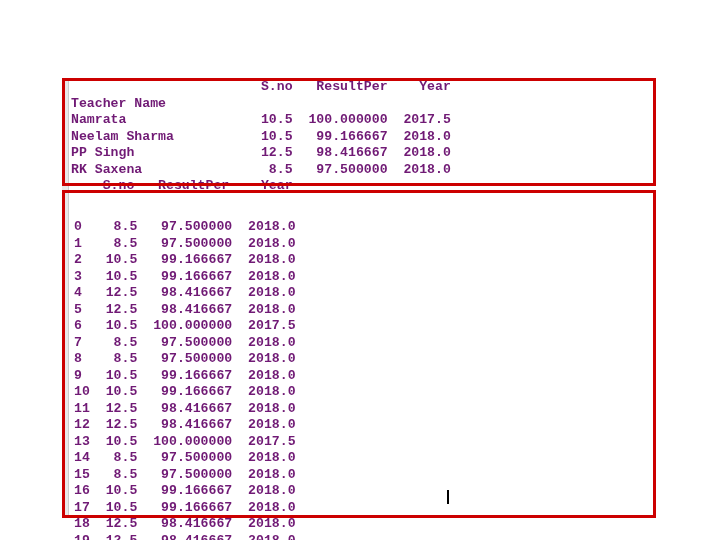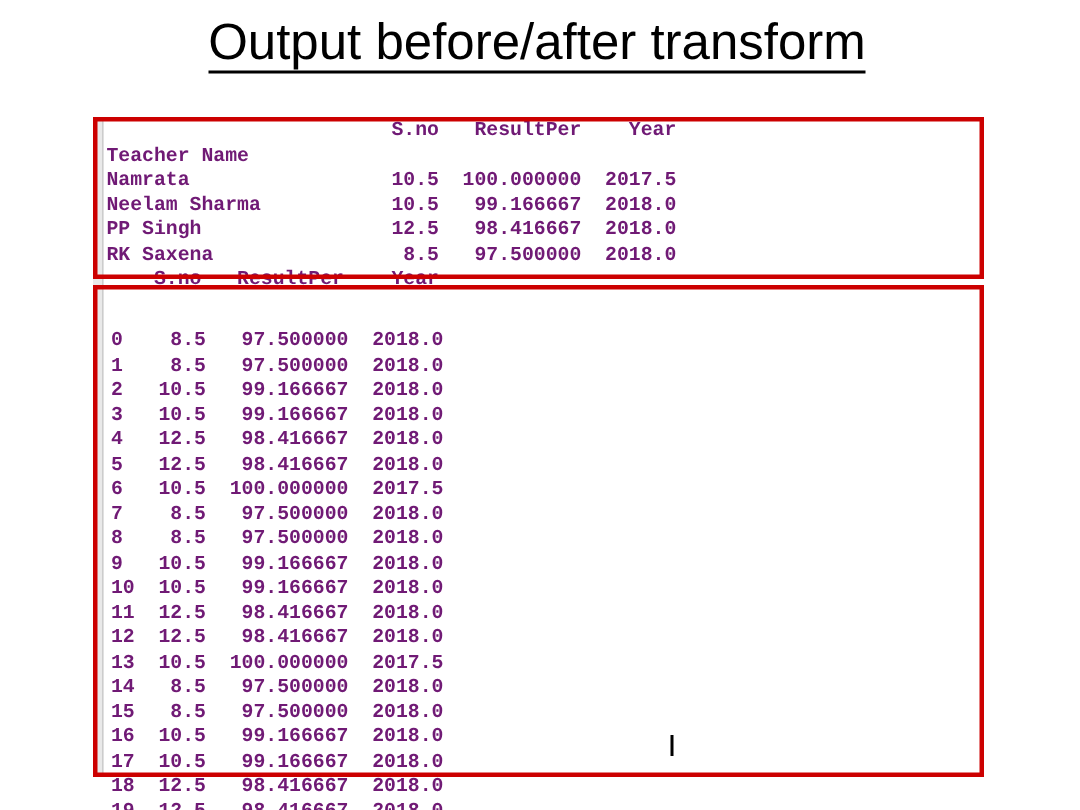--- a/index.html
+++ b/index.html
@@ -87,23 +87,20 @@
     width: 2px;
     height: 14px;
     background: #000;
   }
 </style>
 </head>
 <body>
 
 <div class="slide">
 
-  <div class="title-wrap">
-    <span class="title">Output before/after transform</span>
-  </div>
 
   <div class="grey-side"></div>
 
   <div class="code-area code1">                        S.no   ResultPer    Year
 Teacher Name
 Namrata                 10.5  100.000000  2017.5
 Neelam Sharma           10.5   99.166667  2018.0
 PP Singh                12.5   98.416667  2018.0
 RK Saxena                8.5   97.500000  2018.0
     S.no   ResultPer    Year</div>

